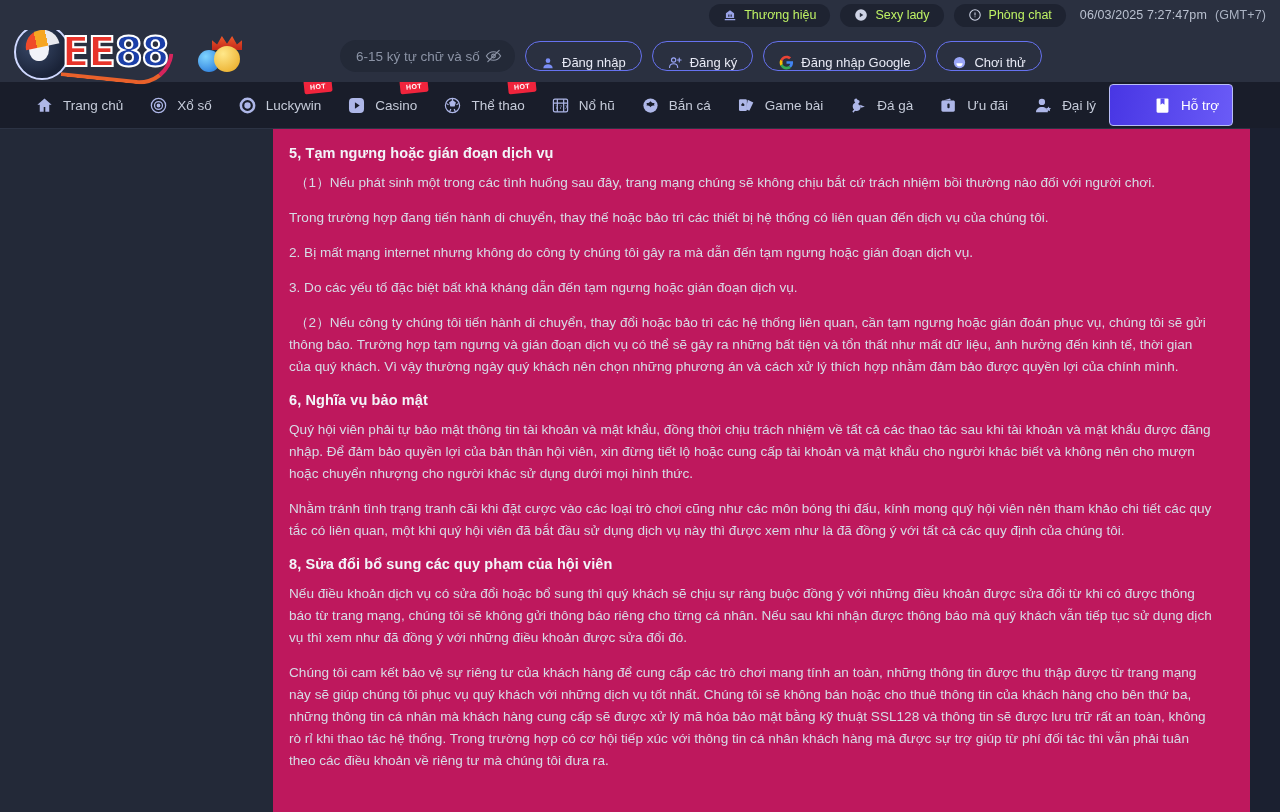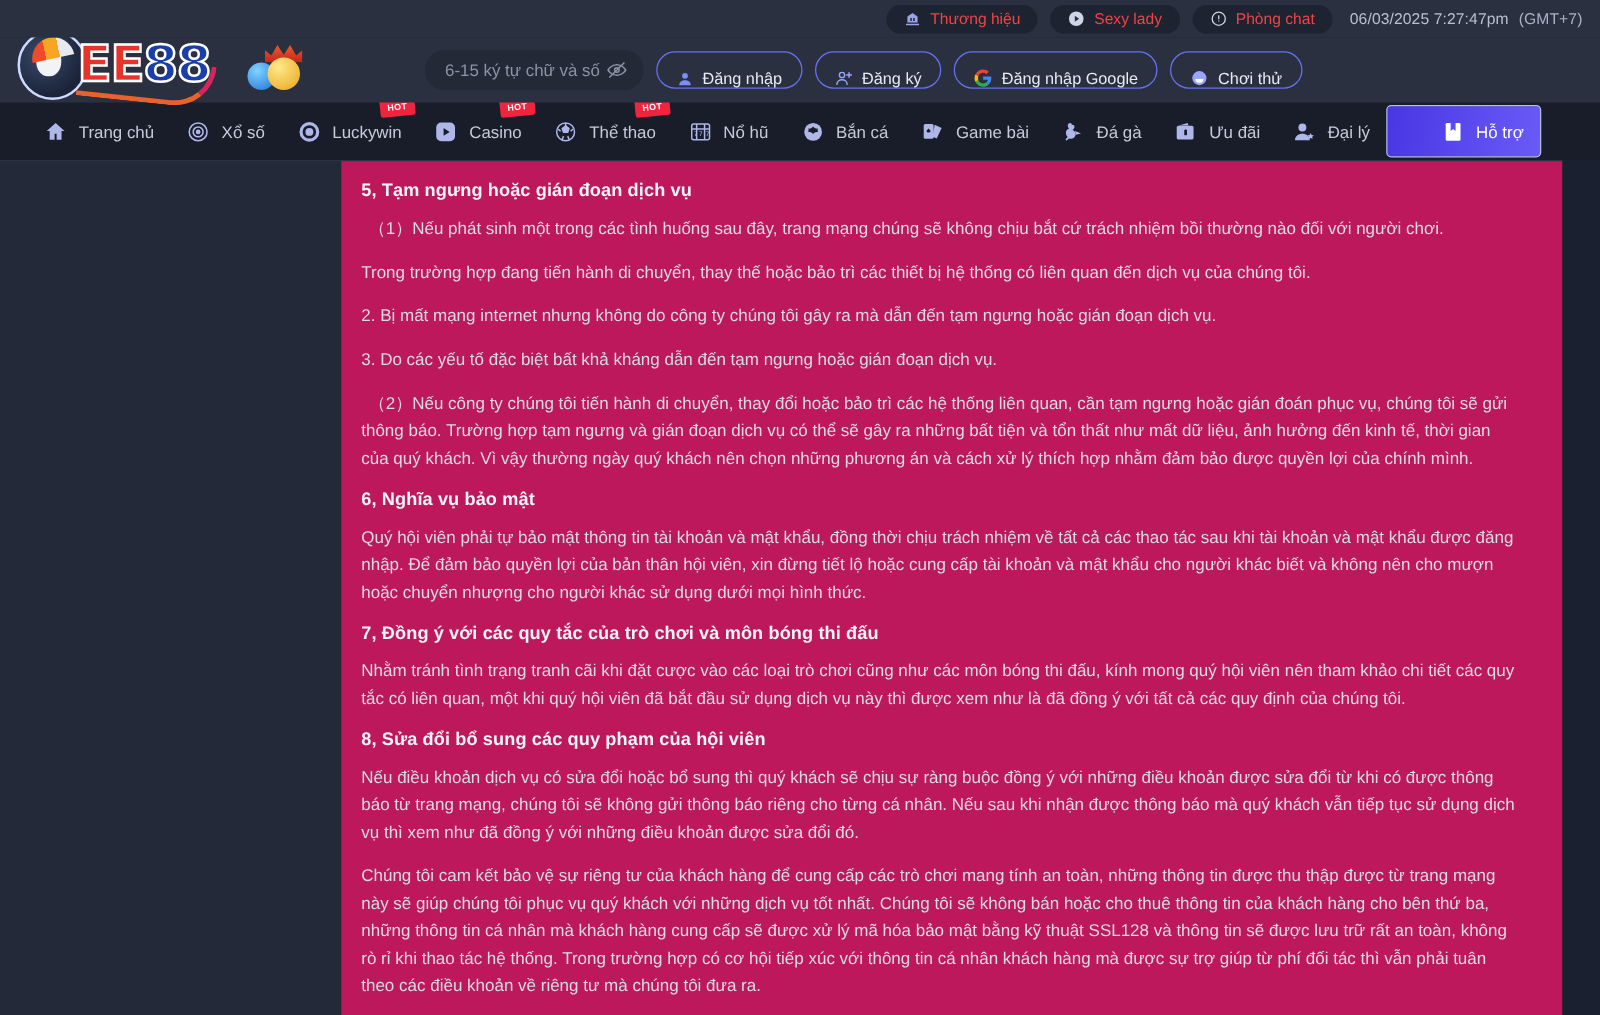--- a/index.html
+++ b/index.html
@@ -22,21 +22,21 @@
     gap: 10px;
     position: relative;
     z-index: 5;
   }
   .pill {
     display: flex; align-items: center; gap: 7px;
     background: #1e2331;
     border-radius: 13px;
     height: 23px;
     padding: 0 14px;
-    color: #ef4444;
+    color: #bef264;
     font-size: 12.5px;
     cursor: pointer;
     white-space: nowrap;
   }
   .pill .ic { display:flex; align-items:center; }
   .clock {
     color: #b9c0cf;
     font-size: 12.5px;
     letter-spacing: .1px;
     white-space: nowrap;
@@ -483,21 +483,20 @@
     <h3>5, Tạm ngưng hoặc gián đoạn dịch vụ</h3>
     <p class="indent">（1）Nếu phát sinh một trong các tình huống sau đây, trang mạng chúng sẽ không chịu bắt cứ trách nhiệm bồi thường nào đối với người chơi.</p>
     <p>Trong trường hợp đang tiến hành di chuyển, thay thế hoặc bảo trì các thiết bị hệ thống có liên quan đến dịch vụ của chúng tôi.</p>
     <p>2. Bị mất mạng internet nhưng không do công ty chúng tôi gây ra mà dẫn đến tạm ngưng hoặc gián đoạn dịch vụ.</p>
     <p>3. Do các yếu tố đặc biệt bất khả kháng dẫn đến tạm ngưng hoặc gián đoạn dịch vụ.</p>
     <p class="indent">（2）Nếu công ty chúng tôi tiến hành di chuyển, thay đổi hoặc bảo trì các hệ thống liên quan, cần tạm ngưng hoặc gián đoán phục vụ, chúng tôi sẽ gửi thông báo. Trường hợp tạm ngưng và gián đoạn dịch vụ có thể sẽ gây ra những bất tiện và tổn thất như mất dữ liệu, ảnh hưởng đến kinh tế, thời gian của quý khách. Vì vậy thường ngày quý khách nên chọn những phương án và cách xử lý thích hợp nhằm đảm bảo được quyền lợi của chính mình.</p>
 
     <h3>6, Nghĩa vụ bảo mật</h3>
     <p>Quý hội viên phải tự bảo mật thông tin tài khoản và mật khẩu, đồng thời chịu trách nhiệm về tất cả các thao tác sau khi tài khoản và mật khẩu được đăng nhập. Để đảm bảo quyền lợi của bản thân hội viên, xin đừng tiết lộ hoặc cung cấp tài khoản và mật khẩu cho người khác biết và không nên cho mượn hoặc chuyển nhượng cho người khác sử dụng dưới mọi hình thức.</p>
 
-    <h3>7, Đồng ý với các quy tắc của trò chơi và môn bóng thi đấu</h3>
     <p>Nhằm tránh tình trạng tranh cãi khi đặt cược vào các loại trò chơi cũng như các môn bóng thi đấu, kính mong quý hội viên nên tham khảo chi tiết các quy tắc có liên quan, một khi quý hội viên đã bắt đầu sử dụng dịch vụ này thì được xem như là đã đồng ý với tất cả các quy định của chúng tôi.</p>
 
     <h3>8, Sửa đổi bổ sung các quy phạm của hội viên</h3>
     <p>Nếu điều khoản dịch vụ có sửa đổi hoặc bổ sung thì quý khách sẽ chịu sự ràng buộc đồng ý với những điều khoản được sửa đổi từ khi có được thông báo từ trang mạng, chúng tôi sẽ không gửi thông báo riêng cho từng cá nhân. Nếu sau khi nhận được thông báo mà quý khách vẫn tiếp tục sử dụng dịch vụ thì xem như đã đồng ý với những điều khoản được sửa đổi đó.</p>
 
     <p>Chúng tôi cam kết bảo vệ sự riêng tư của khách hàng để cung cấp các trò chơi mang tính an toàn, những thông tin được thu thập được từ trang mạng này sẽ giúp chúng tôi phục vụ quý khách với những dịch vụ tốt nhất. Chúng tôi sẽ không bán hoặc cho thuê thông tin của khách hàng cho bên thứ ba, những thông tin cá nhân mà khách hàng cung cấp sẽ được xử lý mã hóa bảo mật bằng kỹ thuật SSL128 và thông tin sẽ được lưu trữ rất an toàn, không rò rỉ khi thao tác hệ thống. Trong trường hợp có cơ hội tiếp xúc với thông tin cá nhân khách hàng mà được sự trợ giúp từ phí đối tác thì vẫn phải tuân theo các điều khoản về riêng tư mà chúng tôi đưa ra.</p>
   </div>
 
   <div class="tail-gap"></div>
 </div>

